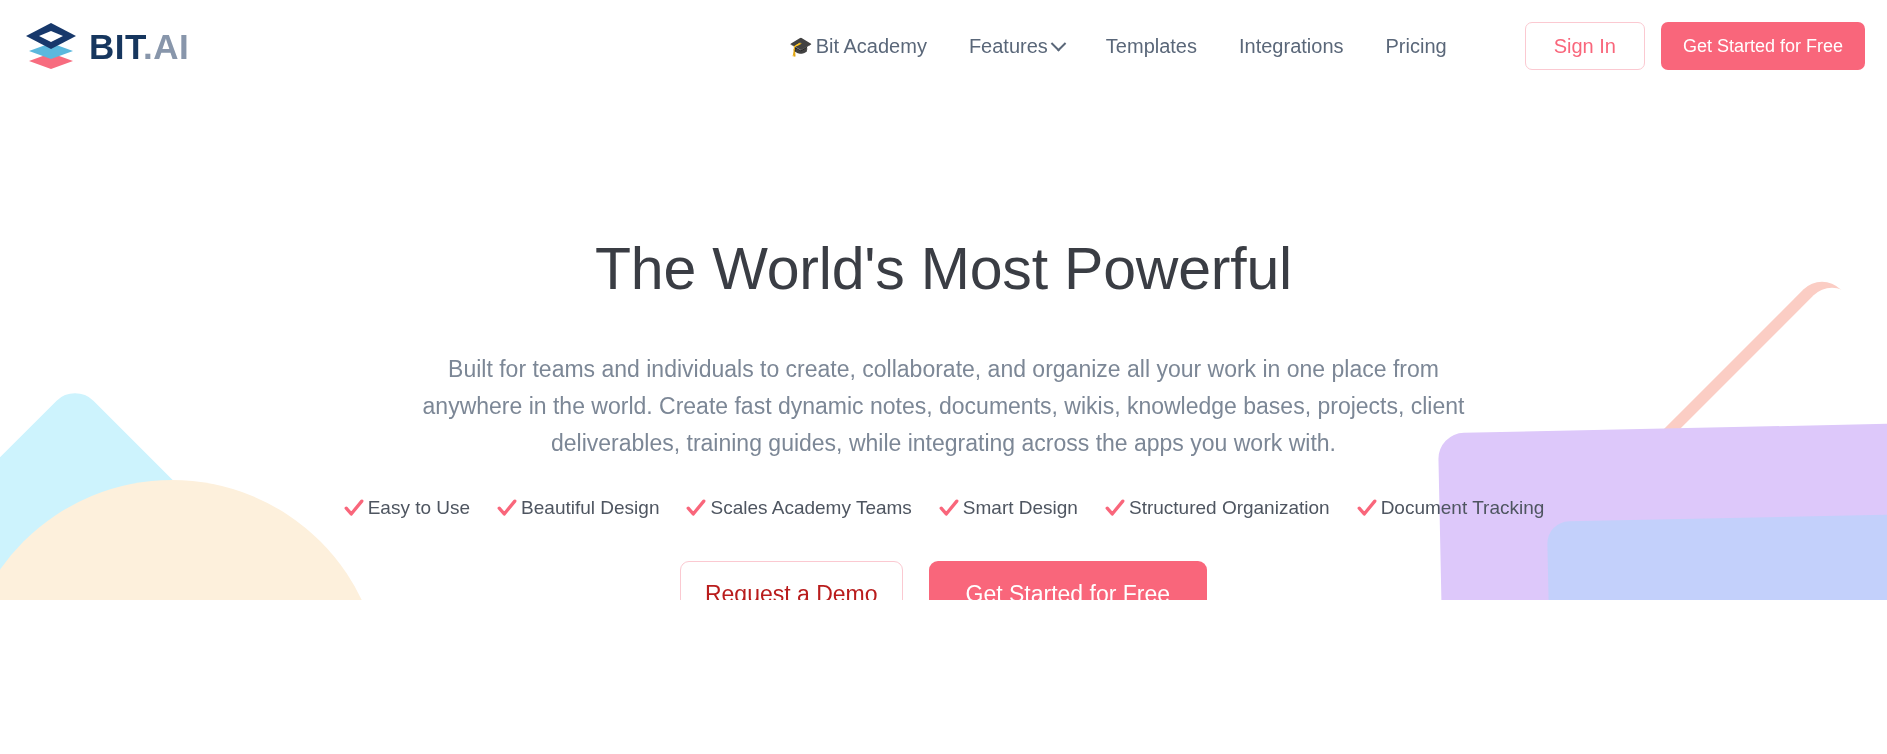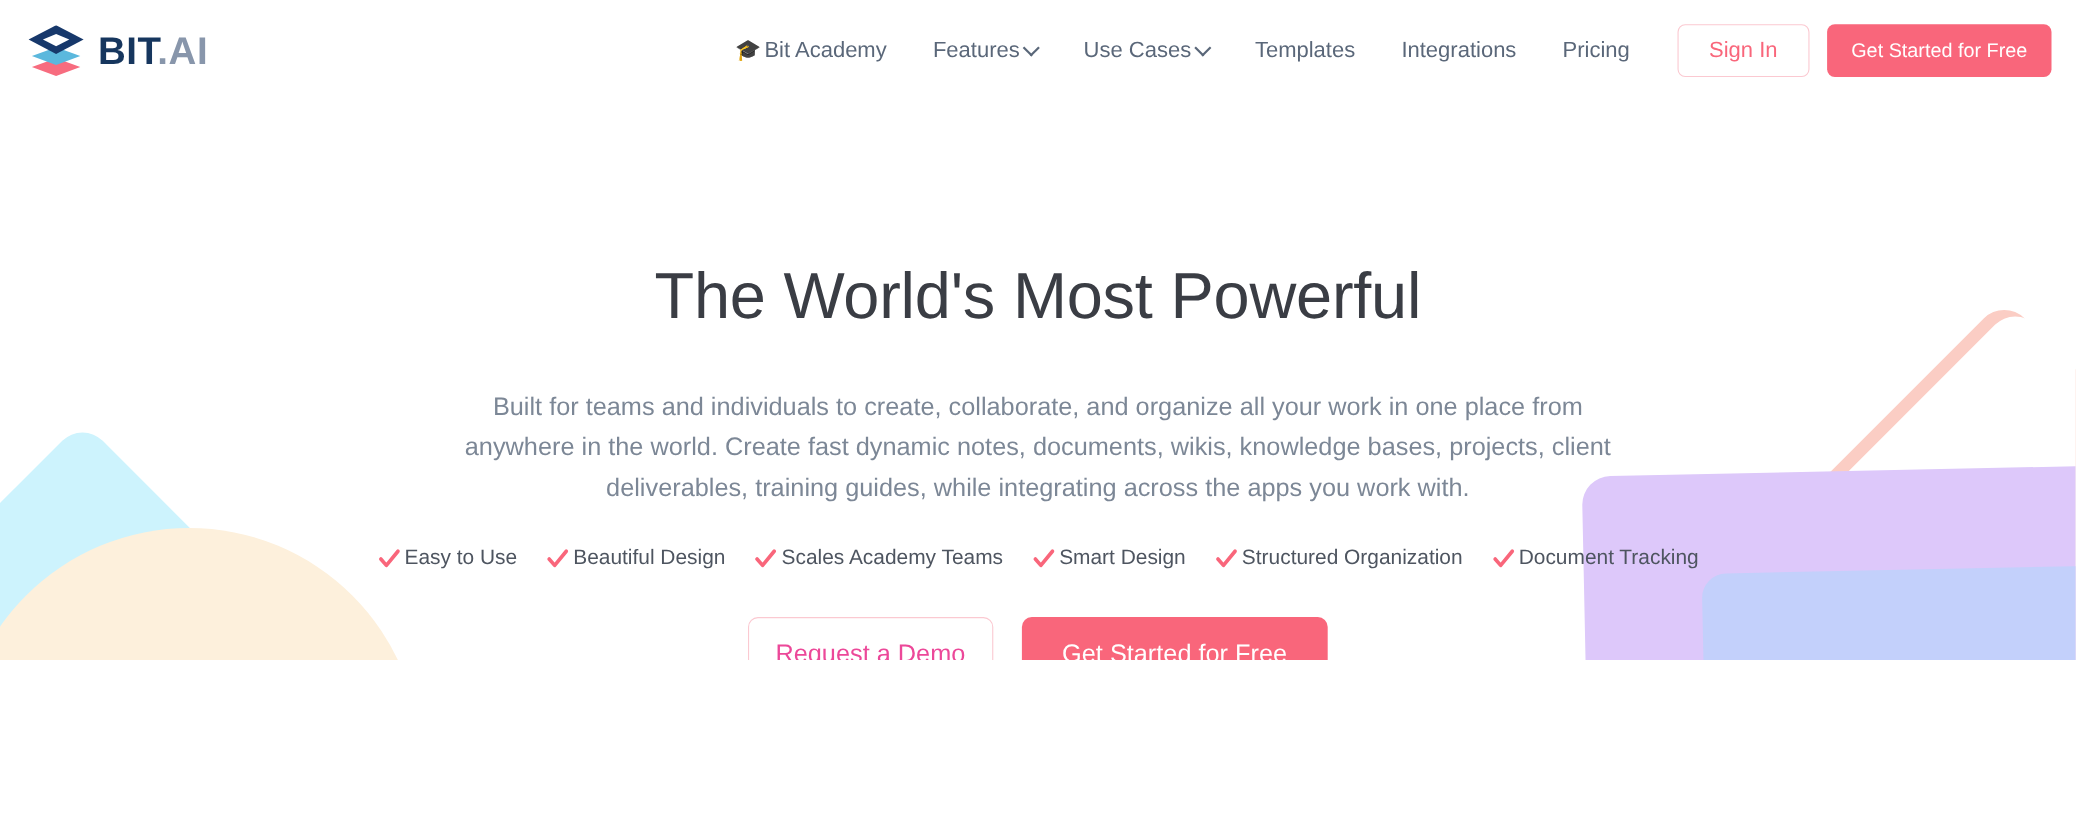--- a/index.html
+++ b/index.html
@@ -173,20 +173,21 @@
     font-size: 20px;
     color: #f9667b;
     background: #ffffff;
     border: 1.6px solid #fbc9d1;
     border-radius: 7px;
     padding: 13px 28px;
     line-height: 1;
     cursor: pointer;
     font-family: inherit;
     white-space: nowrap;
+    margin-left: 35px;
   }
 
   .btn-started-sm {
     font-size: 18px;
     color: #ffffff;
     background: #f9667b;
     border: none;
     border-radius: 7px;
     padding: 15px 22px;
     line-height: 1;
@@ -245,21 +246,21 @@
   .cta-row {
     margin-top: 42px;
     display: flex;
     justify-content: center;
     align-items: center;
     gap: 26px;
   }
 
   .btn-demo {
     font-size: 23px;
-    color: #ec4899;
+    color: #b91c1c;
     background: #ffffff;
     border: 1.6px solid #fbc9d1;
     border-radius: 9px;
     padding: 21px 24px;
     line-height: 1;
     cursor: pointer;
     font-family: inherit;
     white-space: nowrap;
   }
 
@@ -310,24 +311,20 @@
       <a class="nav-item" href="#">
         <span class="nav-cap">🎓</span>
         <span>Bit Academy</span>
       </a>
 
       <a class="nav-item" href="#">
         <span>Features</span>
         <i class="chev"></i>
       </a>
 
-      <a class="nav-item" href="#">
-        <span>Use Cases</span>
-        <i class="chev"></i>
-      </a>
 
       <a class="nav-item" href="#">
         <span>Templates</span>
       </a>
 
       <a class="nav-item" href="#">
         <span>Integrations</span>
       </a>
 
       <a class="nav-item" href="#">

